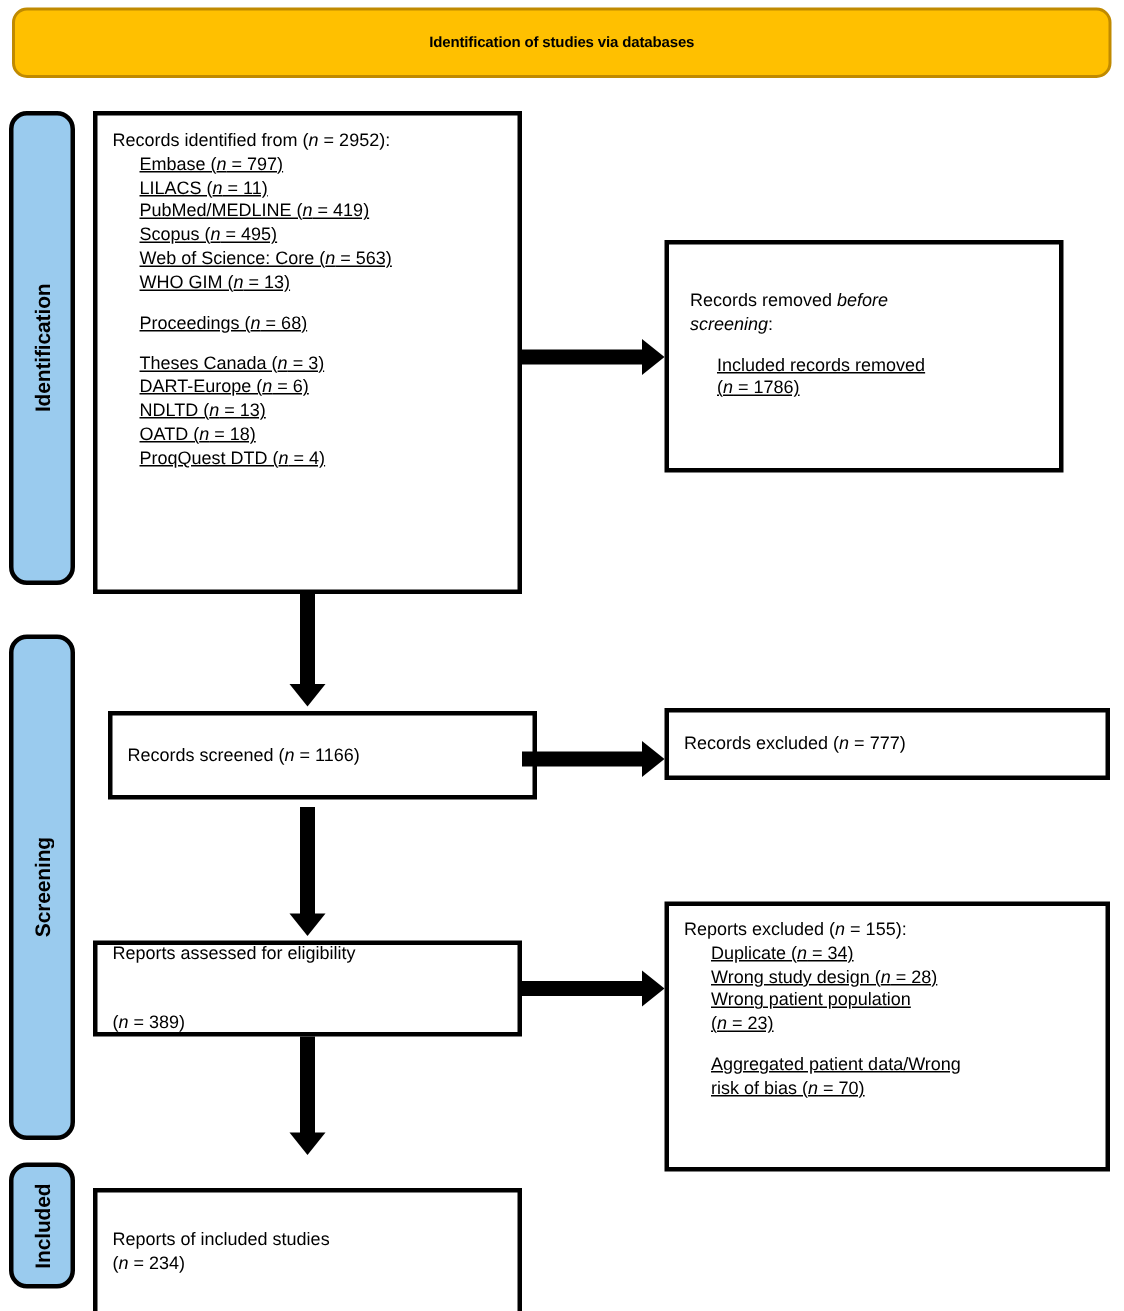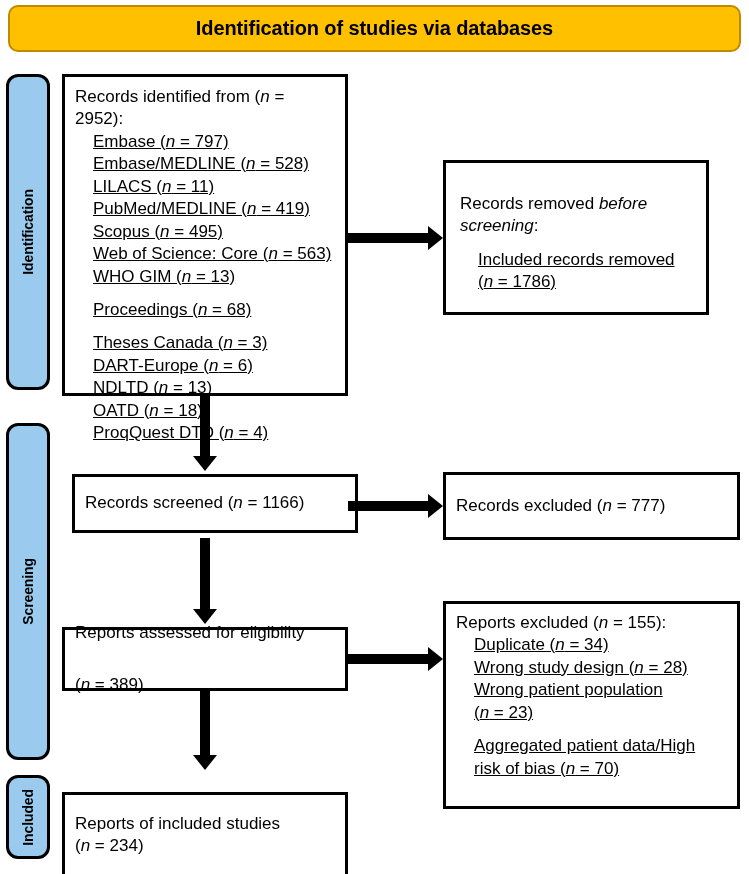--- a/index.html
+++ b/index.html
@@ -25,21 +25,21 @@
     height: 47px;
     background: #FFC000;
     border: 2px solid #C08A00;
     border-radius: 10px;
     box-sizing: border-box;
     display: flex;
     align-items: center;
     justify-content: center;
   }
   .banner-text {
-    font-size: 20px;
+    font-size: 10px;
     font-weight: bold;
     color: #000000;
     letter-spacing: -0.1px;
   }
 
   
   .stage {
     position: absolute;
     background: #9ACBEE;
     border: 3px solid #000000;
@@ -62,39 +62,39 @@
   #stage-screening      { left: 6px;  top: 423px; width: 44px; height: 337px; }
   #stage-included       { left: 6px;  top: 775px; width: 44px; height: 84px;  }
 
   
   .box {
     position: absolute;
     background: #ffffff;
     border: 3px solid #000000;
     box-sizing: border-box;
     padding: 8px 10px;
-    font-size: 17px;
+    font-size: 12px;
     color: #000000;
     line-height: 1.32;
   }
   .box.vcenter {
     display: flex;
     flex-direction: column;
     justify-content: center;
   }
   .box i { font-style: italic; }
   .indent { padding-left: 18px; text-decoration: underline; }
   .spacer { height: 11px; }
 
   #box-identified   { left: 62px;  top: 74px;  width: 286px; height: 322px; }
   #box-removed      { left: 443px; top: 160px; width: 266px; height: 155px; }
   #box-screened     { left: 72px;  top: 474px; width: 286px; height: 59px;  }
-  #box-rec-excluded { left: 443px; top: 472px; width: 297px; height: 68px;  }
+  #box-rec-excluded { left: 443px; top: 472px; width: 297px; height: 48px;  }
   #box-eligibility  { left: 62px;  top: 627px; width: 286px; height: 64px; gap: 30px;  }
-  #box-rep-excluded { left: 443px; top: 601px; width: 297px; height: 208px; }
+  #box-rep-excluded { left: 443px; top: 601px; width: 297px; height: 180px; }
   #box-included     { left: 62px;  top: 773px; width: 286px; height: 86px; margin-top: 19px;  }
 
   #box-identified { padding-top: 9px; }
   #box-removed    { padding: 30px 14px 10px 14px; }
 
   
   .arrow-v, .arrow-h { position: absolute; }
   .arrow-v .shaft {
     position: absolute; left: 0; top: 0;
     width: 10px; background: #000000;
@@ -157,21 +157,20 @@
   <div class="stage" id="stage-screening">
     <span class="stage-label">Screening</span>
   </div>
   <div class="stage" id="stage-included">
     <span class="stage-label">Included</span>
   </div>
 
   <div class="box" id="box-identified">
     <div>Records identified from (<i>n</i> = 2952):</div>
     <div class="indent">Embase (<i>n</i> = 797)</div>
-    <div class="indent">Embase/MEDLINE (<i>n</i> = 528)</div>
     <div class="indent">LILACS (<i>n</i> = 11)</div>
     <div class="indent">PubMed/MEDLINE (<i>n</i> = 419)</div>
     <div class="indent">Scopus (<i>n</i> = 495)</div>
     <div class="indent">Web of Science: Core (<i>n</i> = 563)</div>
     <div class="indent">WHO GIM (<i>n</i> = 13)</div>
     <div class="spacer"></div>
     <div class="indent">Proceedings (<i>n</i> = 68)</div>
     <div class="spacer"></div>
     <div class="indent">Theses Canada (<i>n</i> = 3)</div>
     <div class="indent">DART-Europe (<i>n</i> = 6)</div>
@@ -201,21 +200,21 @@
     <div>(<i>n</i> = 389)</div>
   </div>
 
   <div class="box" id="box-rep-excluded">
     <div>Reports excluded (<i>n</i> = 155):</div>
     <div class="indent">Duplicate (<i>n</i> = 34)</div>
     <div class="indent">Wrong study design (<i>n</i> = 28)</div>
     <div class="indent">Wrong patient population</div>
     <div class="indent">(<i>n</i> = 23)</div>
     <div class="spacer"></div>
-    <div class="indent">Aggregated patient data/High</div>
+    <div class="indent">Aggregated patient data/Wrong</div>
     <div class="indent">risk of bias (<i>n</i> = 70)</div>
   </div>
 
   <div class="box vcenter" id="box-included">
     <div>Reports of included studies</div>
     <div>(<i>n</i> = 234)</div>
   </div>
 
   <div class="arrow-v" id="arrow-identified-to-screened">
     <div class="shaft"></div>

